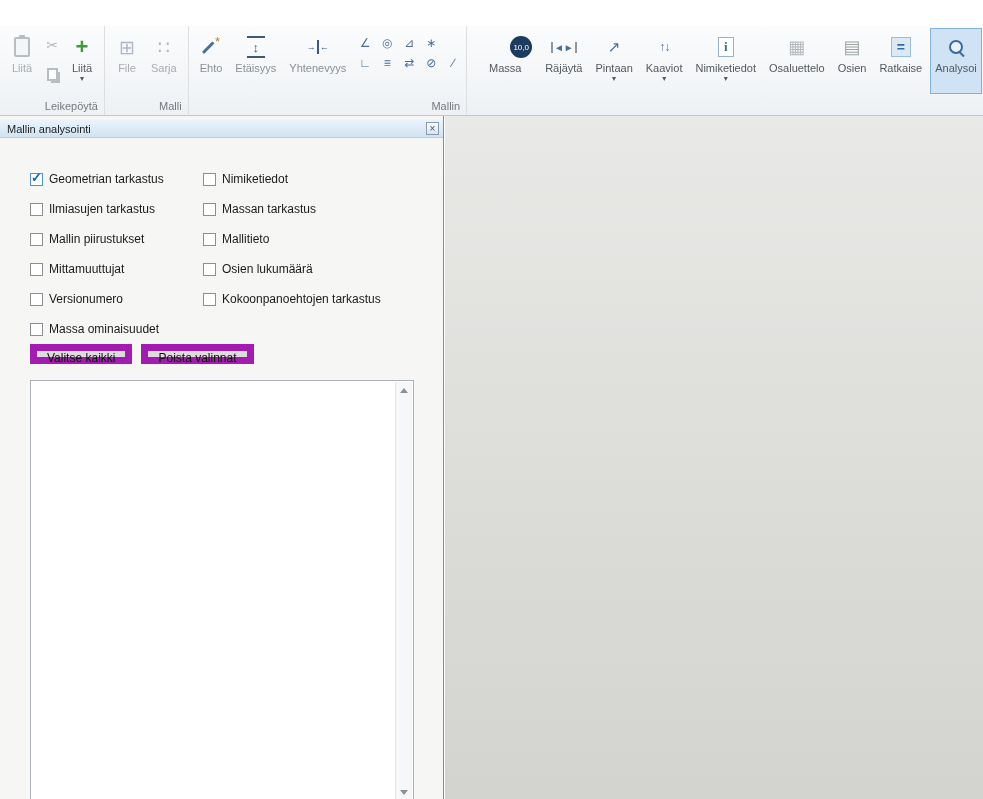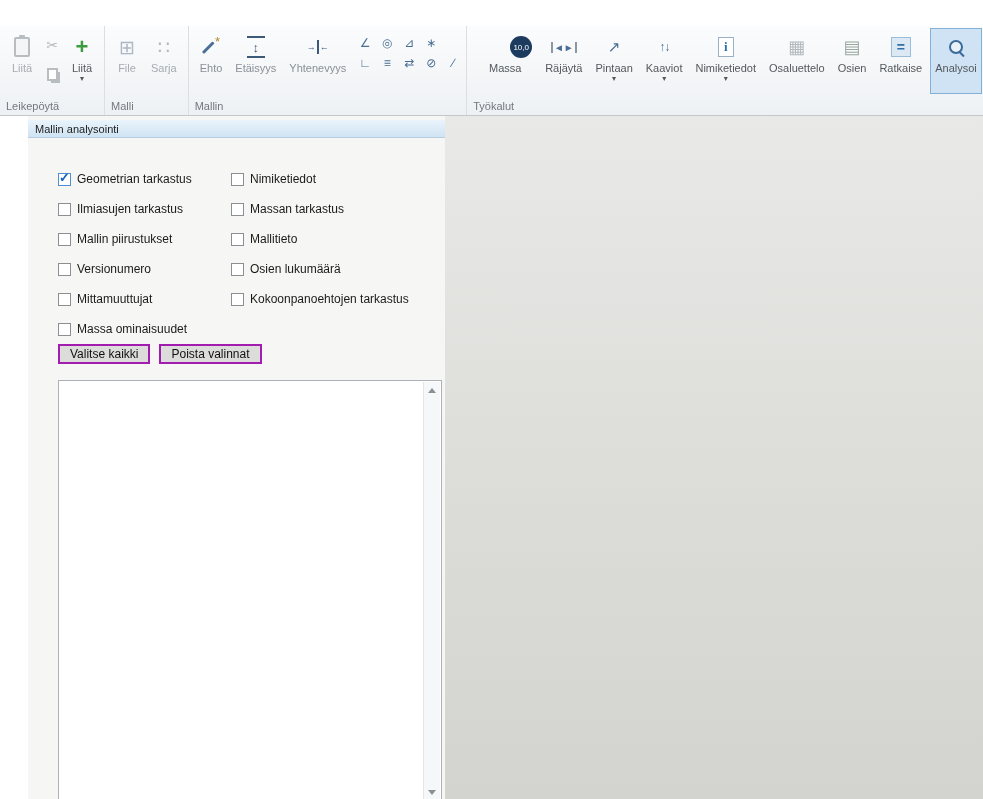--- a/index.html
+++ b/index.html
@@ -10,21 +10,21 @@
   
   .menubar { position:absolute; left:0; top:0; right:0; height:26px; background:#fafbfc; display:flex; align-items:stretch; }
   .file-tab { width:58px; background:#1c5b9c; color:#fff; display:flex; align-items:center; justify-content:center; font-size:12px; cursor:default; }
   .tab { padding:0 15px; line-height:26px; color:#3c3c3c; cursor:default; white-space:nowrap; }
   .tab.active { background:#fff; border:1px solid #c9cdd1; border-bottom:none; border-top:3px solid #8cb832; line-height:21px; }
 
   
   .ribbon { position:absolute; left:0; top:26px; right:0; height:90px; background:linear-gradient(180deg,#fbfcfd,#eef1f4); border-bottom:1px solid #c2c8cd; display:flex; }
   .rgroup { display:flex; flex-direction:column; border-right:1px solid #dcdfe2; padding:2px 6px 0 6px; }
   .rgroup-content { flex:1; display:flex; align-items:flex-start; gap:3px; }
-  .rgroup-label { height:16px; font-size:11px; color:#74797e; text-align:left; line-height:15px; white-space:nowrap; }
+  .rgroup-label { height:16px; font-size:11px; color:#74797e; text-align:right; line-height:15px; white-space:nowrap; }
   .rbtn { display:flex; flex-direction:column; align-items:center; gap:2px; padding:3px 4px; height:66px; border:1px solid transparent; cursor:default; }
   .rbtn.selected { background:#cfe3f4; border:1px solid #83b1d8; }
   .ricon { height:26px; min-width:22px; display:flex; align-items:center; justify-content:center; margin-top:2px; }
   .rlabel { font-size:11px; color:#54585c; white-space:nowrap; }
   .rbtn.disabled .rlabel { color:#a6abb1; }
   .rbtn.graylbl .rlabel { color:#8a9096; }
   .caret { font-size:8px; color:#54585c; line-height:5px; }
   .rcol { display:flex; flex-direction:column; gap:7px; margin-top:6px; }
   .smallbtn { width:22px; height:22px; display:flex; align-items:center; justify-content:center; }
   .gi { color:#b4bac0; font-size:14px; }
@@ -50,36 +50,36 @@
   .glyph-blue-sm { color:#4a6e94; font-size:12px; letter-spacing:-1px; }
   .i-info { width:16px; height:20px; background:#fff; border:1px solid #9ab0c4; color:#2f6fa8; font-weight:bold; font-size:13px; font-family:"Liberation Serif", serif; display:flex; align-items:center; justify-content:center; }
   .glyph-table { color:#b2b8be; font-size:18px; }
   .glyph-layers { color:#9aa8a0; font-size:18px; }
   .i-eq { width:20px; height:20px; background:#dce9f4; border:1px solid #9bbdd9; color:#2f6fa8; font-weight:bold; font-size:14px; display:flex; align-items:center; justify-content:center; }
   .i-magnifier { position:relative; width:17px; height:17px; }
   .i-magnifier::before { content:""; position:absolute; left:1px; top:1px; width:10px; height:10px; border:2px solid #3a6a9a; border-radius:50%; background:#eaf2f9; }
   .i-magnifier::after { content:""; position:absolute; right:0; bottom:1px; width:7px; height:2px; background:#3a6a9a; transform:rotate(45deg); }
 
   
-  .panel { position:absolute; left:0; top:116px; bottom:0; width:444px; background:#f6f6f5; border-right:1px solid #868d93; display:flex; flex-direction:column;margin-left:28px; }
+  .panel { position:absolute; left:0; top:116px; bottom:0; width:444px; background:#f6f6f5; border-right:1px solid #868d93; display:flex; flex-direction:column; }
   .panel-title { margin-top:4px; height:18px; background:linear-gradient(180deg,#eaf4fc,#cfe3f2); border-bottom:1px solid #b7cde0; display:flex; align-items:center; padding:0 4px 0 7px; font-size:11px; color:#1c1c1c; }
   .panel-title .ttl { flex:1; }
   .close-btn { width:13px; height:13px; background:linear-gradient(#fdfdfd,#d8e4ee); border:1px solid #889ab0; color:#44506a; font-size:10px; line-height:10px; display:flex; align-items:center; justify-content:center; cursor:default; }
   .panel-body { flex:1; display:flex; flex-direction:column; padding:26px 29px 0 30px; overflow:hidden; }
   .cb-grid { display:flex; }
   .cb-col1 { width:173px; }
   .cb-col2 { flex:1; }
   .cb-row { height:30px; display:flex; align-items:center; gap:6px; cursor:default; }
   .cb { width:13px; height:13px; background:#fff; border:1px solid #8a8f94; position:relative; flex:none; }
   .cb .mark { display:none; position:absolute; left:0; top:-4px; font-size:13px; font-weight:bold; color:#1565c0; }
   .cb.checked { border-color:#4d8fd0; }
   .cb.checked .mark { display:block; }
   .cb-label { font-size:12px; color:#1a1a1a; white-space:nowrap; }
   .btn-row { margin-top:0; display:flex; gap:9px; }
-  .pbtn { height:20px; padding:0 10px; background:#dcdcdb; border:2px solid #a21caf; font-size:12px; color:#111; font-family:inherit; cursor:default; }
+  .pbtn { height:20px; padding:0 10px; background:#dcdcdb; border:7px solid #a21caf; font-size:12px; color:#111; font-family:inherit; cursor:default; }
   .listbox { position:relative; flex:1; margin-top:16px; margin-bottom:-4px; background:#fff; border:1px solid #abb1b6; }
   .sbar { position:absolute; top:1px; right:1px; bottom:1px; width:17px; background:#f6f7f8; border-left:1px solid #e2e4e6; }
   .sb-btn { position:absolute; left:0; right:0; height:17px; display:flex; align-items:center; justify-content:center; cursor:default; }
   .sb-up { top:0; }
   .sb-down { bottom:0; }
   .sb-up::after { content:""; border-left:4px solid transparent; border-right:4px solid transparent; border-bottom:5px solid #8a9096; }
   .sb-down::after { content:""; border-left:4px solid transparent; border-right:4px solid transparent; border-top:5px solid #8a9096; }
 
   
   .canvas { position:absolute; left:445px; top:116px; right:0; bottom:0; background:linear-gradient(180deg,#e9e9e7 0%,#dcdcd9 55%,#d3d3d0 100%); }
@@ -271,25 +271,25 @@
           <div class="cb-row">
             <span class="cb"></span>
             <span class="cb-label">Ilmiasujen tarkastus</span>
           </div>
           <div class="cb-row">
             <span class="cb"></span>
             <span class="cb-label">Mallin piirustukset</span>
           </div>
           <div class="cb-row">
             <span class="cb"></span>
+            <span class="cb-label">Mittamuuttujat</span>
+          </div>
+          <div class="cb-row">
+            <span class="cb"></span>
             <span class="cb-label">Versionumero</span>
-          </div>
-          <div class="cb-row">
-            <span class="cb"></span>
-            <span class="cb-label">Mittamuuttujat</span>
           </div>
           <div class="cb-row">
             <span class="cb"></span>
             <span class="cb-label">Massa ominaisuudet</span>
           </div>
         </div>
         <div class="cb-col2">
           <div class="cb-row">
             <span class="cb"></span>
             <span class="cb-label">Nimiketiedot</span>

